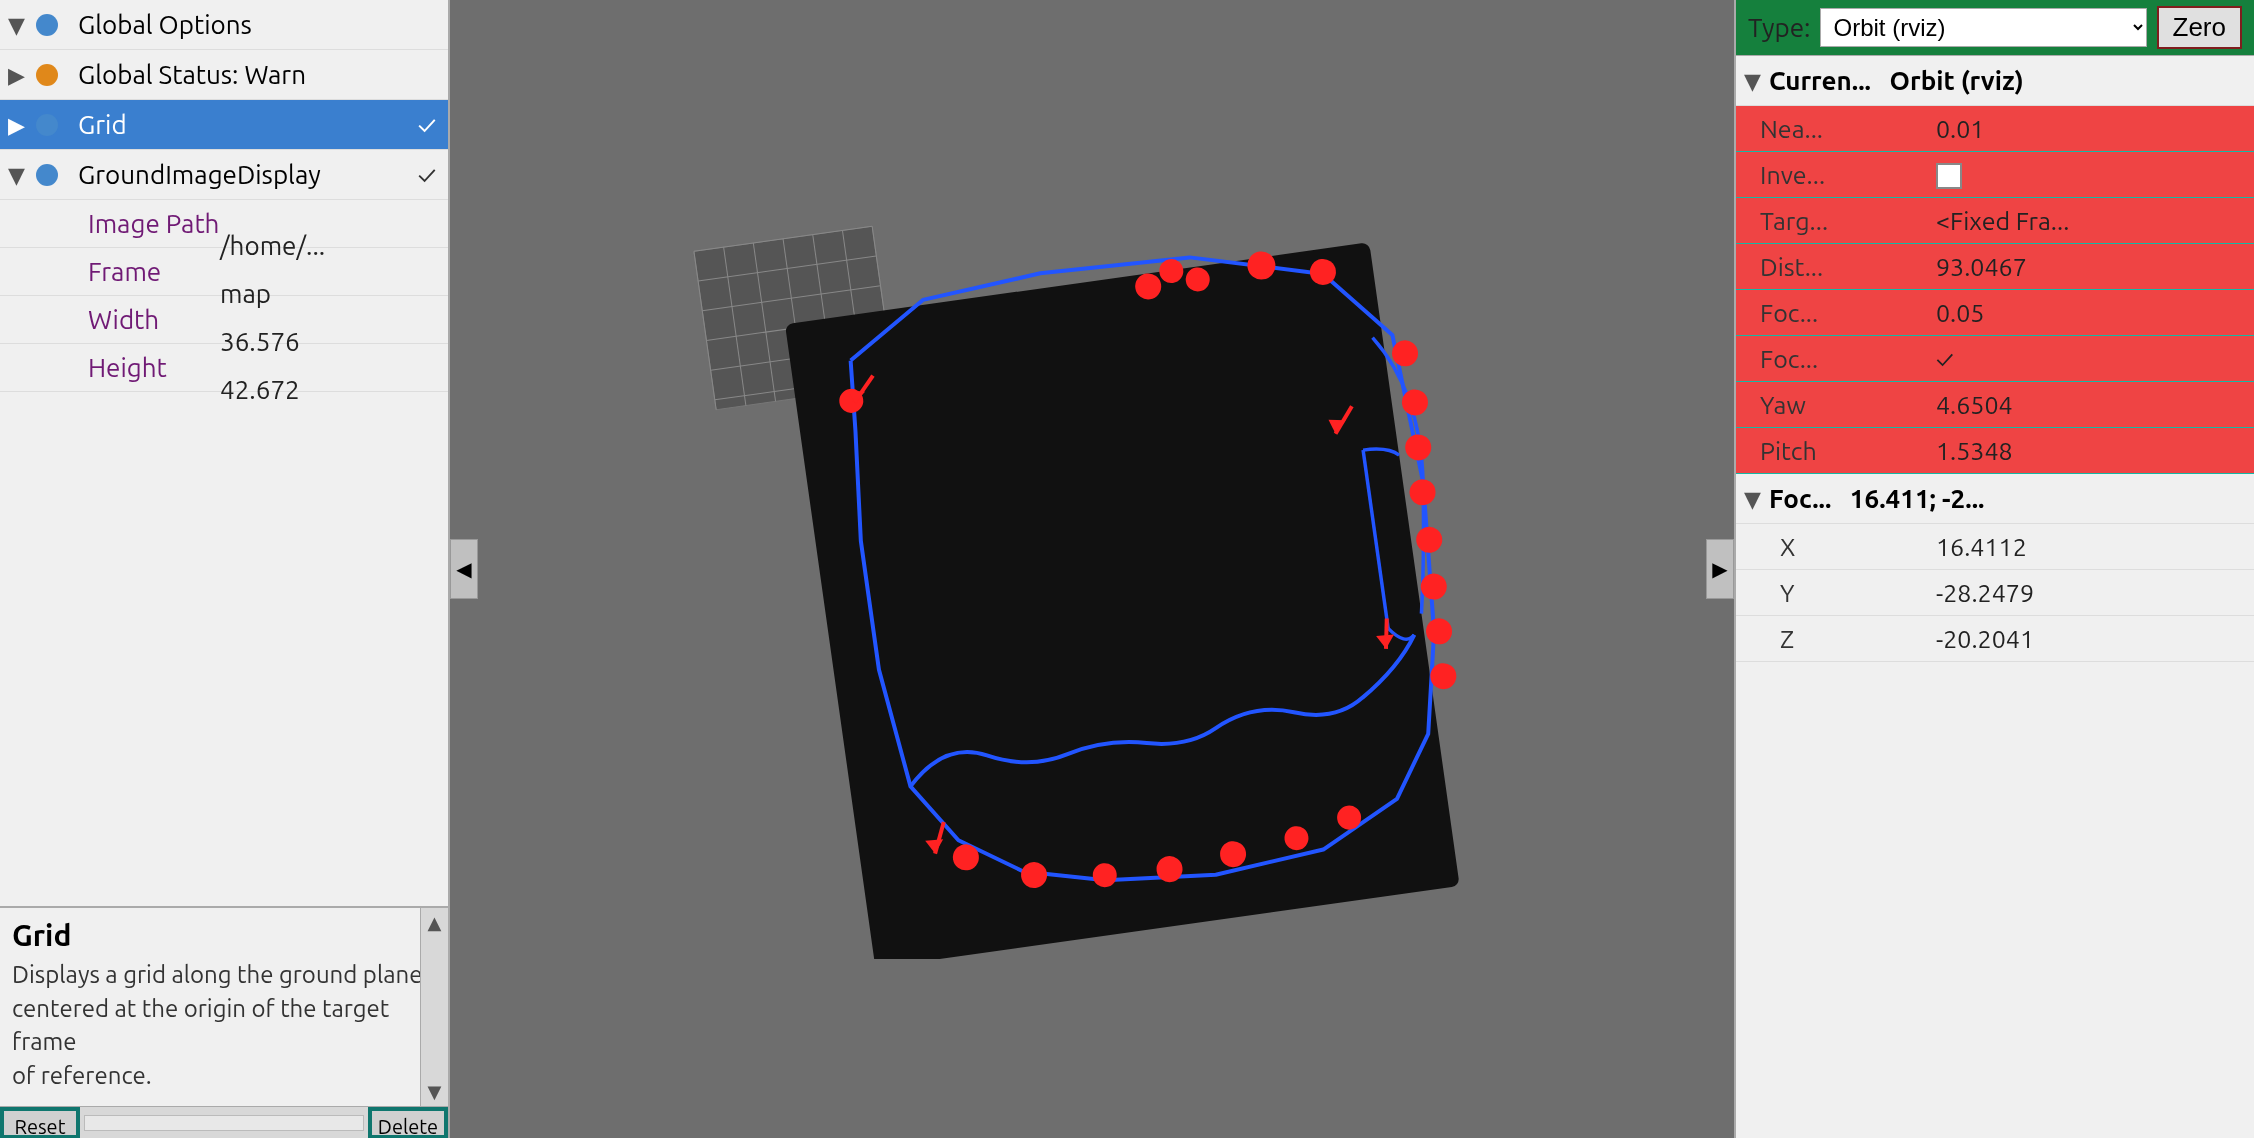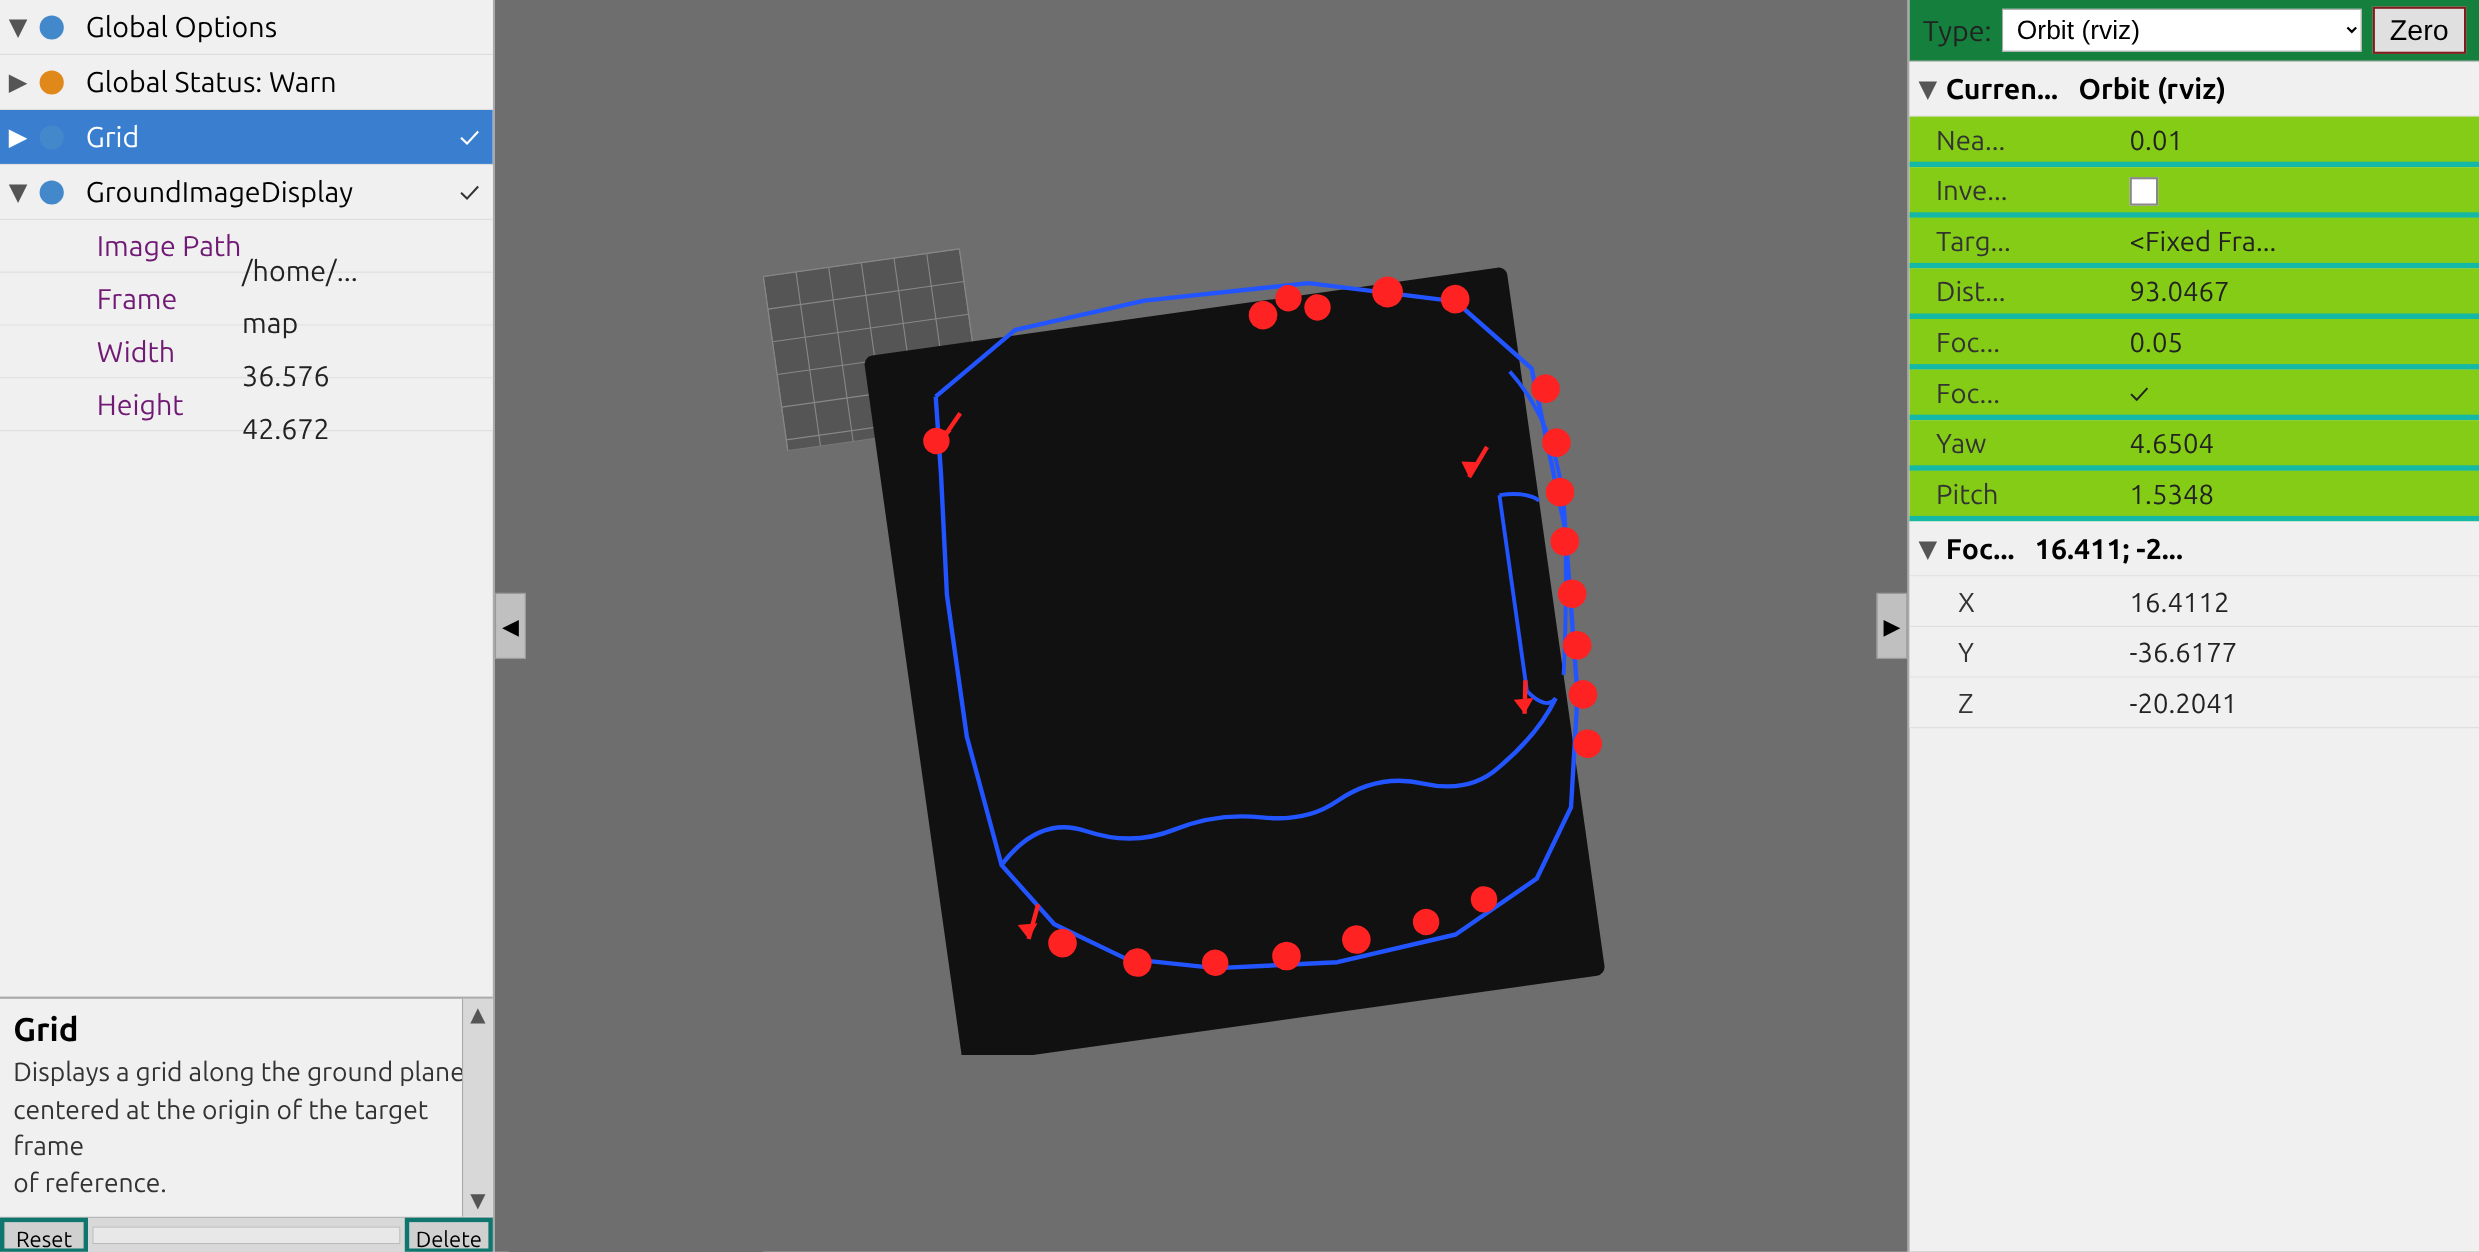--- a/index.html
+++ b/index.html
@@ -271,22 +271,22 @@
     }
     .right-section-header .section-title {
       font-size: 26px;
       font-weight: bold;
     }
 
     .right-prop-row {
       display: flex;
       align-items: center;
       height: 46px;
-      border-bottom: 5px solid #14b8a6;
-      background: #84cc16;
+      border-bottom: 1px solid #14b8a6;
+      background: #ef4444;
     }
     .right-prop-name {
       width: 200px;
       padding-left: 24px;
       font-size: 25px;
       color: #333;
     }
     .right-prop-value {
       flex: 1;
       font-size: 25px;
@@ -548,21 +548,21 @@
     </span>
   </div>
 
   <div class="right-sub-prop-row">
     <span class="right-sub-prop-name">X</span>
     <span class="right-sub-prop-value">16.4112</span>
   </div>
 
   <div class="right-sub-prop-row">
     <span class="right-sub-prop-name">Y</span>
-    <span class="right-sub-prop-value">-36.6177</span>
+    <span class="right-sub-prop-value">-28.2479</span>
   </div>
 
   <div class="right-sub-prop-row">
     <span class="right-sub-prop-name">Z</span>
     <span class="right-sub-prop-value">-20.2041</span>
   </div>
 
 </div>
 
 </body></html>

